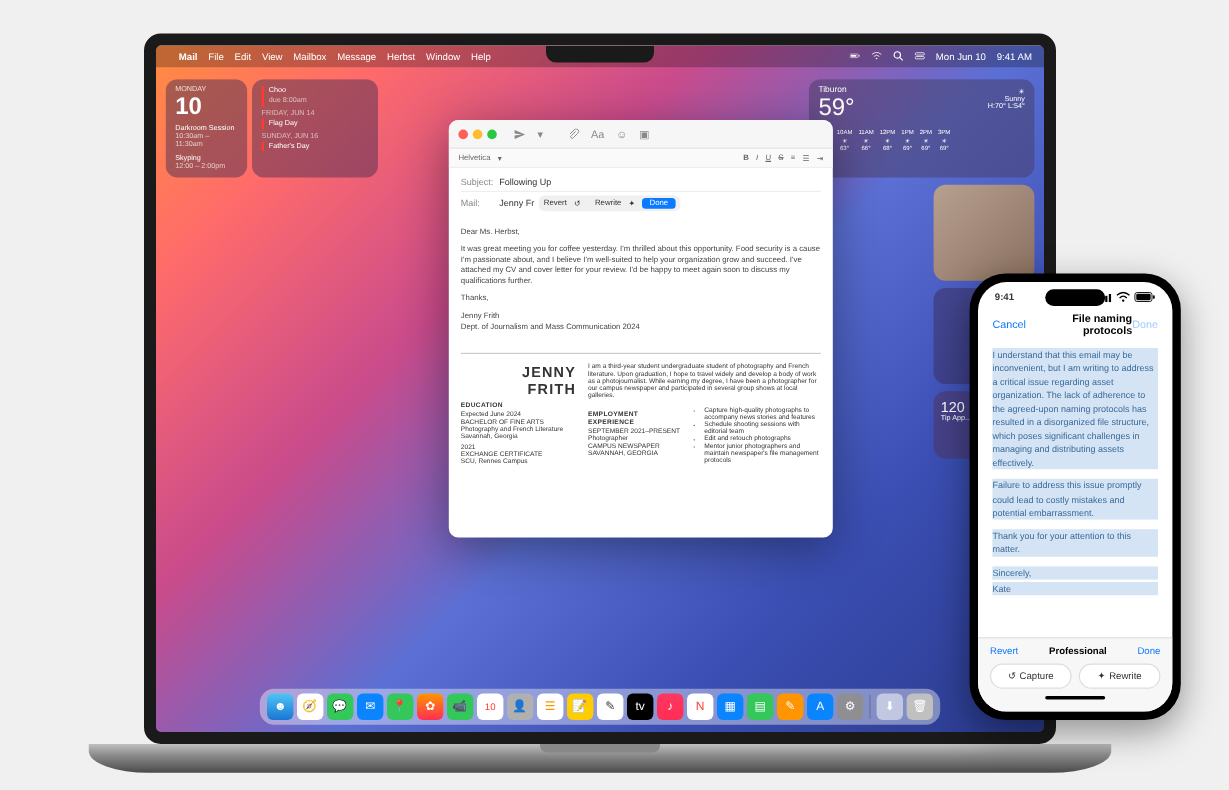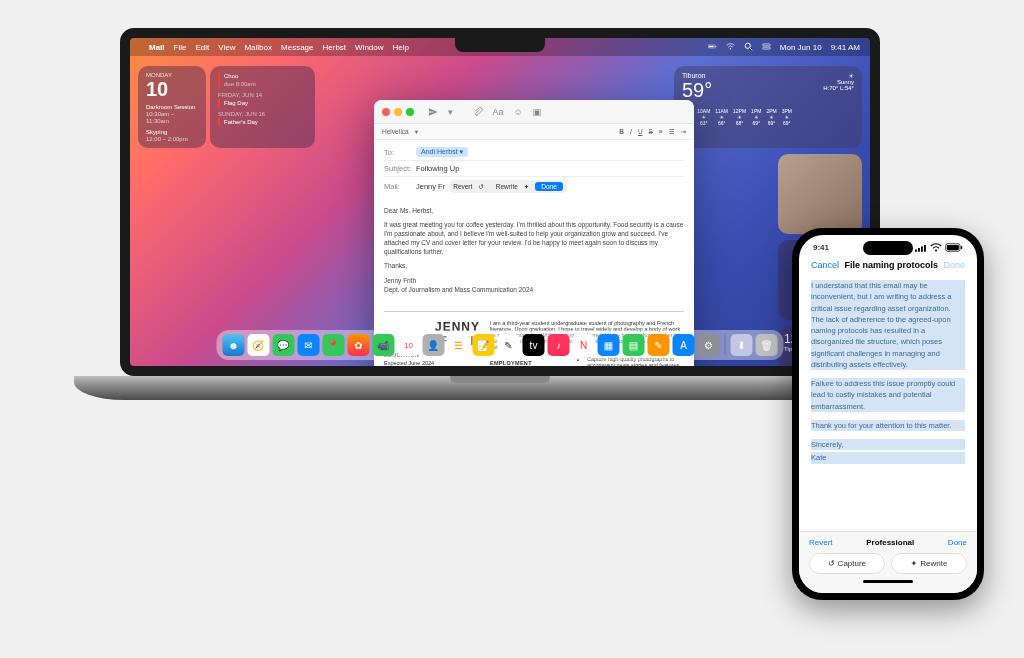--- a/index.html
+++ b/index.html
@@ -15,21 +15,21 @@
   
   .macbook {
     position: absolute;
     left: 120px;
     top: 28px;
     width: 760px;
     height: 530px;
   }
   .mac-screen {
     width: 100%;
-    height: 348px;
+    height: 592px;
     background: linear-gradient(135deg, #ff8c42 0%, #ff6b6b 15%, #c94b8c 35%, #5b6fd4 55%, #3b4fb4 75%, #2a3a8c 100%);
     border: 10px solid #1a1a1a;
     border-radius: 14px;
     position: relative;
     overflow: hidden;
   }
   .notch {
     position: absolute;
     top: 0;
     left: 50%;
@@ -169,21 +169,21 @@
   .resume-name { font-size: 12px; font-weight: 700; letter-spacing: 1px; text-align: right; }
   .resume-col { flex: 1; }
   .resume h4 { font-size: 5.5px; font-weight: 700; margin: 4px 0 2px; letter-spacing: .3px; }
   .resume ul { list-style: disc; margin-left: 8px; }
 
   
   .iphone {
     position: absolute;
     right: 40px;
     top: 228px;
-    width: 192px;
+    width: 176px;
     height: 372px;
     background: #000;
     border-radius: 30px;
     padding: 7px;
     box-shadow: 0 10px 30px rgba(0,0,0,0.4);
   }
   .iphone-screen {
     width: 100%;
     height: 100%;
     background: #fff;
@@ -385,24 +385,20 @@
         <span><i>I</i></span>
         <span><u>U</u></span>
         <span style="text-decoration:line-through">S</span>
         <span>≡</span>
         <span>☰</span>
         <span>⇥</span>
       </div>
 
       <div class="mail-fields">
         <div class="mail-field">
-          <span class="mail-field-label">To:</span>
-          <span class="token"><span>Andi Herbst</span> ▾</span>
-        </div>
-        <div class="mail-field">
           <span class="mail-field-label">Subject:</span>
           <span>Following Up</span>
         </div>
         <div class="mail-field" style="border-bottom:none">
           <span class="mail-field-label">Mail:</span>
           <span>Jenny Fr</span>
           <span class="ai-bar">
             <span>Revert</span>
             <span>↺</span>
             <span style="flex:1"></span>

